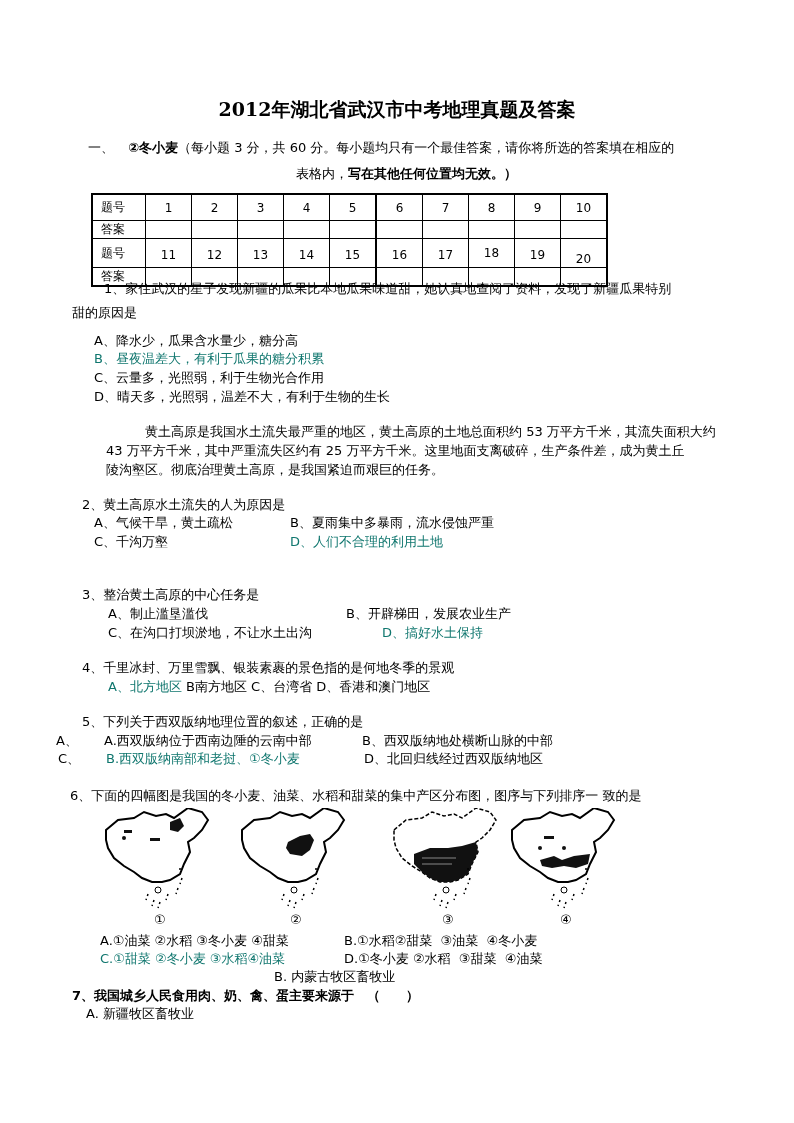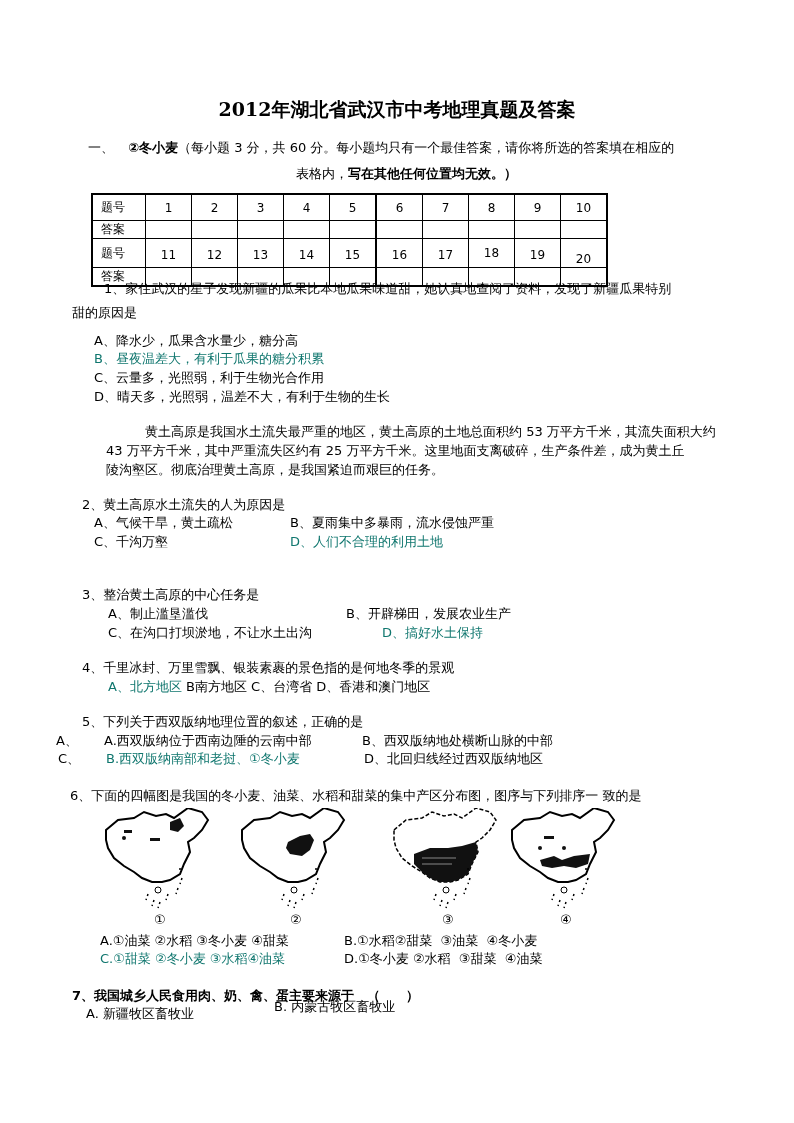--- a/index.html
+++ b/index.html
@@ -176,13 +176,13 @@
   </div>
 </div>
 
 <div class="abs" style="left:100px;top:934px;">A.①油菜 ②水稻 ③冬小麦 ④甜菜</div>
 <div class="abs" style="left:344px;top:934px;white-space:pre;">B.①水稻②甜菜  ③油菜  ④冬小麦</div>
 <div class="abs red" style="left:100px;top:952px;">C.①甜菜 ②冬小麦 ③水稻④油菜</div>
 <div class="abs" style="left:344px;top:952px;white-space:pre;">D.①冬小麦 ②水稻  ③甜菜  ④油菜</div>
 
 <div class="abs" style="left:72px;top:989px;white-space:pre;font-weight:bold;">7、我国城乡人民食用肉、奶、禽、蛋主要来源于　（　　）</div>
 <div class="abs" style="left:86px;top:1007px;">A. 新疆牧区畜牧业</div>
-<div class="abs" style="left:274px;top:1000px;">B. 内蒙古牧区畜牧业</div>
+<div class="abs" style="left:274px;top:970px;">B. 内蒙古牧区畜牧业</div>
 
 </body></html>

